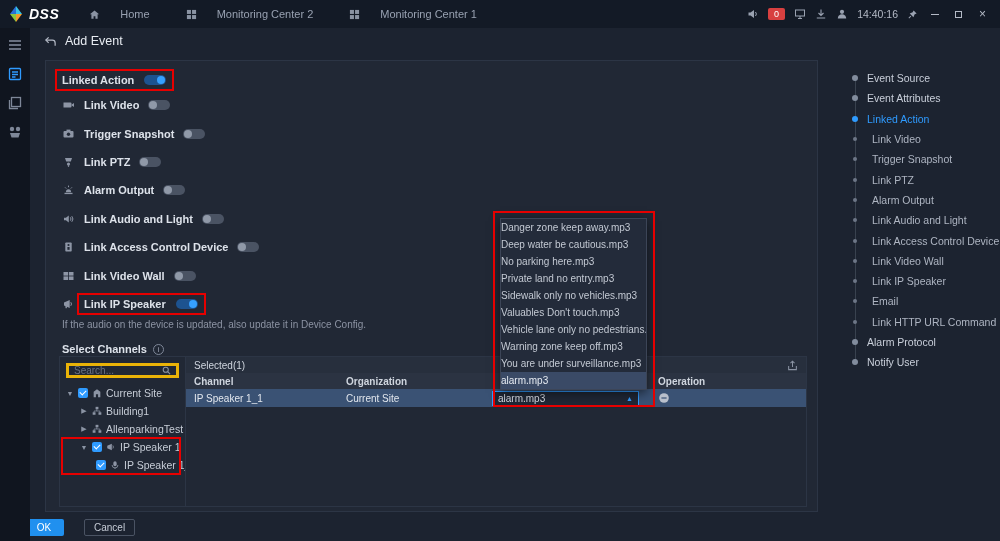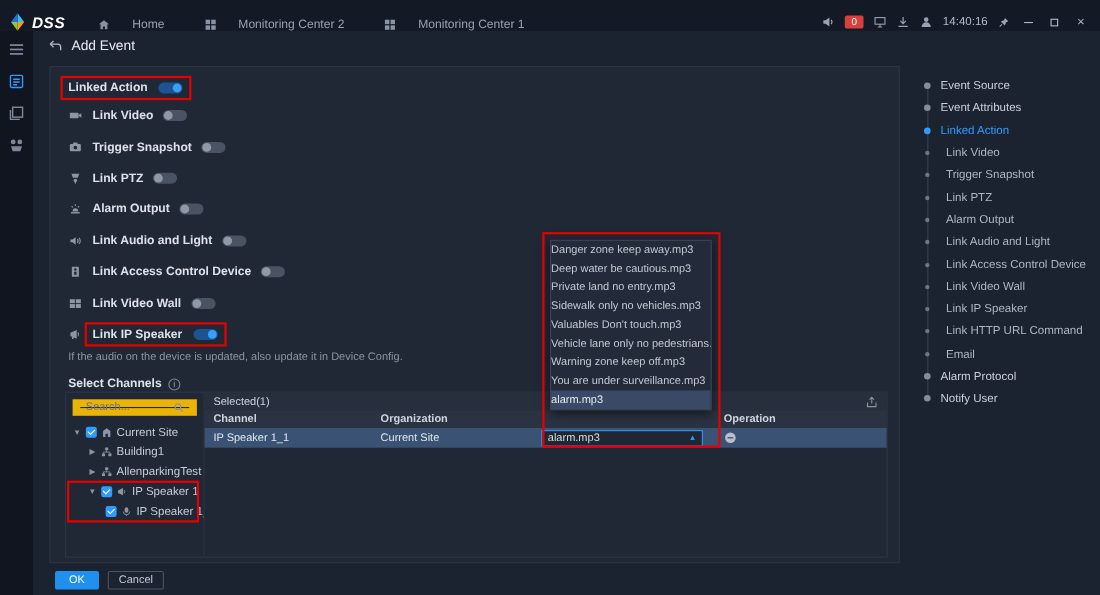--- a/index.html
+++ b/index.html
@@ -1,21 +1,21 @@
 <!DOCTYPE html>
 <html><head>
 <meta charset="utf-8">
 <style>
   *{box-sizing:border-box;margin:0;padding:0}
   body{background:#0d1118;font-family:"Liberation Sans",sans-serif}
   .stage{position:relative;width:1000px;height:541px;background:#1c2330;overflow:hidden;color:#c6ccd6;font-size:11px}
   svg{display:block}
 
   
-  .topbar{position:absolute;top:0;left:0;width:100%;height:28px;background:#131a26;display:flex;align-items:flex-end;z-index:10}
+  .topbar{position:absolute;top:0;left:0;width:100%;height:28px;background:#131a26;display:flex;align-items:center;z-index:10}
   .logo{display:flex;align-items:center;gap:5px;padding:0 12px 0 8px}
   .logo b{font-size:14px;color:#fff;letter-spacing:.5px;font-style:italic}
   .tabs{display:flex}
   .tab{display:flex;align-items:center;gap:20px;padding:0 18px;color:#98a1b1;cursor:pointer}
   .tab.active{background:#2b3547;color:#eef1f6}
   .tab .ic{color:#8a93a3}
   .tab.active .ic{color:#4da2ff}
   .top-right{margin-left:auto;display:flex;align-items:center;gap:9px;padding-right:10px;color:#9aa2b1}
   .badge{background:#d84040;color:#fff;font-size:9px;min-width:17px;height:12px;line-height:12px;border-radius:2px;text-align:center;padding:0 4px}
   .clock{font-size:10.5px;color:#b4bac6}
@@ -46,21 +46,21 @@
   .toggle::after{content:"";position:absolute;top:1px;left:1px;width:8px;height:8px;border-radius:50%;background:#9099a8}
   .toggle.on{background:#1d5390}
   .toggle.on::after{left:13px;background:#36a0ff}
   .note{margin:1px 0 0 16px;font-size:10px;color:#8c93a3}
   .sc-row{margin:13px 0 0 16px;display:flex;align-items:center;gap:6px}
   .info{width:11px;height:11px;border:1px solid #7e8798;border-radius:50%;font-size:8px;line-height:9px;text-align:center;color:#9aa2b1;cursor:pointer}
 
   
   .channels{position:absolute;left:13px;top:295px;width:748px;height:151px;border:1px solid #2c3545;display:flex;background:#212835}
   .tree{width:126px;border-right:1px solid #2c3545;padding-top:6px;overflow:hidden}
-  .search{margin:0 6px 6px 6px;height:15px;border:7px solid #eab308;display:flex;align-items:center;padding:0 5px;gap:19px}
+  .search{margin:0 6px 6px 6px;height:15px;border:3px solid #eab308;display:flex;align-items:center;padding:0 5px;gap:19px}
   .search input{flex:1;min-width:0;background:transparent;border:none;outline:none;color:#c6ccd6;font-size:10px}
   .search input::placeholder{color:#697282}
   .tnode{height:18px;display:flex;align-items:center;gap:4px;font-size:10.5px;color:#c6ccd6;white-space:nowrap;cursor:pointer}
   .arrow{font-size:7px;color:#8a93a3;width:8px;text-align:center;cursor:pointer}
   .cb{width:10px;height:10px;border-radius:2px;background:#2f9bff;flex:none;position:relative;cursor:pointer}
   .cb::after{content:"";position:absolute;left:3px;top:1px;width:3px;height:5px;border:solid #fff;border-width:0 1.5px 1.5px 0;transform:rotate(45deg)}
   .nic{color:#8d95a5;flex:none}
   .annot-rows{position:relative}
 
   
@@ -74,27 +74,27 @@
   .audio-select{width:147px;height:15px;border:1px solid #2f9bff;background:#1f2735;display:flex;align-items:center;font-size:10px;color:#d6dbe3;padding:0 5px;cursor:pointer}
   .caret{margin-left:auto;color:#2f9bff;font-size:7px}
   .rm{color:#b9c0cc;cursor:pointer}
 
   
   .dd{position:absolute;left:500px;top:218px;width:147px;background:#232b3a;border:1px solid #3c4557;box-shadow:0 3px 10px rgba(0,0,0,.55);z-index:6}
   .dd-opt{height:17px;line-height:17px;padding:0 0;font-size:10px;color:#c3c9d3;white-space:nowrap;overflow:hidden;cursor:pointer}
   .dd-opt.selected{background:#3a4a66;color:#e6ebf2}
 
   
-  .footer{position:absolute;left:50px;top:519px;display:flex;gap:8px;z-index:3}
+  .footer{position:absolute;left:24px;top:519px;display:flex;gap:20px;z-index:3}
   .btn{height:17px;min-width:40px;padding:0 9px;border-radius:2px;font-size:10px;display:flex;align-items:center;justify-content:center;cursor:pointer}
   .btn-ok{background:#2090ef;color:#fff}
   .btn-cancel{border:1px solid #4a5363;color:#c6ccd6;background:transparent}
 
   
-  .steps{position:absolute;right:12px;top:54px;width:160px;bottom:0;padding:14px 0 0 12px}
+  .steps{position:absolute;right:0;top:54px;width:160px;bottom:0;padding:14px 0 0 12px}
   .steps .vline{position:absolute;left:15px;top:24px;width:1px;height:284px;background:#39424f}
   .step{position:relative;height:20.3px;display:flex;align-items:center;gap:9px;cursor:pointer}
   .dot{width:6px;height:6px;border-radius:50%;background:#828c9d;flex:none;margin-left:0;z-index:2}
   .step.sub .dot{width:4px;height:4px;background:#6d7687;margin-left:1px}
   .step .st-lbl{font-size:10.5px;color:#c9cfda;white-space:nowrap}
   .step.sub .st-lbl{color:#aeb5c2;margin-left:6px}
   .step.active .dot{background:#2f9bff}
   .step.active .st-lbl{color:#2f9bff}
 </style>
 </head>
@@ -412,20 +412,21 @@
               </svg>
           </span>
         </div>
       </div>
     </div>
   </div>
 
   <div class="dd">
     <div class="dd-opt">Danger zone keep away.mp3</div>
     <div class="dd-opt">Deep water be cautious.mp3</div>
+    <div class="dd-opt">No parking here.mp3</div>
     <div class="dd-opt">Private land no entry.mp3</div>
     <div class="dd-opt">Sidewalk only no vehicles.mp3</div>
     <div class="dd-opt">Valuables Don't touch.mp3</div>
     <div class="dd-opt">Vehicle lane only no pedestrians.mp3</div>
     <div class="dd-opt">Warning zone keep off.mp3</div>
     <div class="dd-opt">You are under surveillance.mp3</div>
     <div class="dd-opt selected">alarm.mp3</div>
   </div>
   <div class="annot" style="left:493px;top:211px;width:162px;height:196px"></div>
 
@@ -475,26 +476,26 @@
     <div class="step sub">
         <span class="dot"></span>
         <span class="st-lbl">Link Video Wall</span>
       </div>
     <div class="step sub">
         <span class="dot"></span>
         <span class="st-lbl">Link IP Speaker</span>
       </div>
     <div class="step sub">
         <span class="dot"></span>
+        <span class="st-lbl">Email</span>
+      </div>
+    <div class="step sub">
+        <span class="dot"></span>
         <span class="st-lbl">Link HTTP URL Command</span>
       </div>
-    <div class="step sub">
-        <span class="dot"></span>
-        <span class="st-lbl">Email</span>
-      </div>
     <div class="step">
         <span class="dot"></span>
         <span class="st-lbl">Alarm Protocol</span>
       </div>
     <div class="step">
         <span class="dot"></span>
         <span class="st-lbl">Notify User</span>
       </div>
   </div>
 

